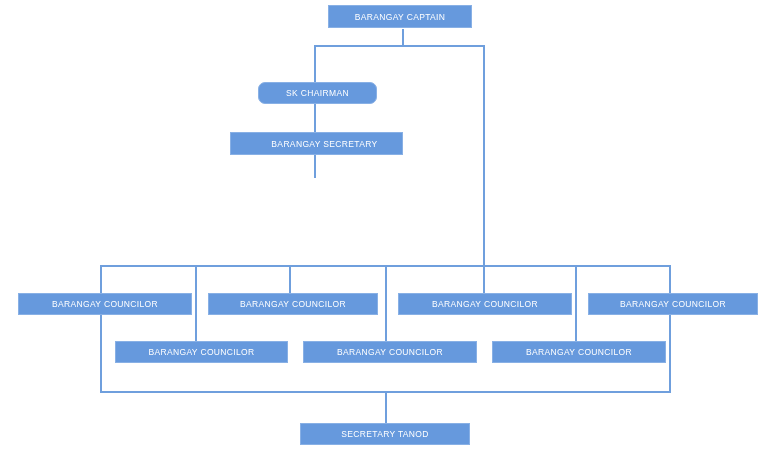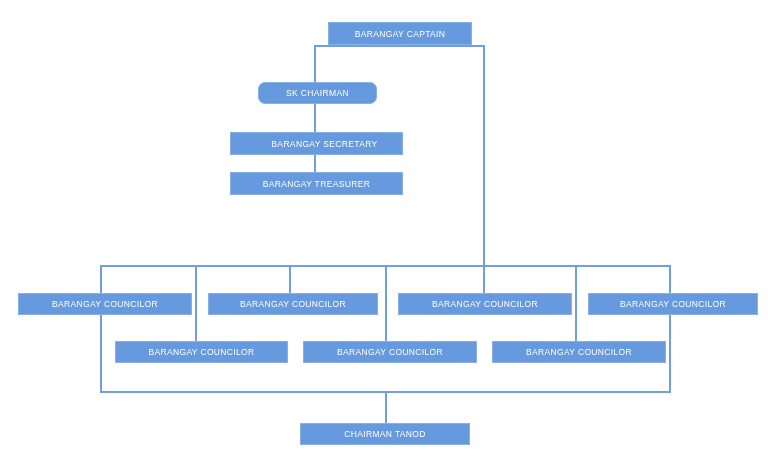--- a/index.html
+++ b/index.html
@@ -58,35 +58,32 @@
 
   <div class="conn conn-v" style="left:195px; top:265px; height:78px;"></div>
   <div class="conn conn-v" style="left:289px; top:265px; height:28px;"></div>
   <div class="conn conn-v" style="left:385px; top:265px; height:78px;"></div>
   <div class="conn conn-v" style="left:483px; top:265px; height:28px;"></div>
   <div class="conn conn-v" style="left:575px; top:265px; height:78px;"></div>
 
   <div class="conn conn-h" style="left:100px; top:391px; width:571px;"></div>
   <div class="conn conn-v" style="left:385px; top:391px; height:32px;"></div>
 
-  <div class="node" style="left:328px; top:22px; width:144px; height:23px;">
+  <div class="node" style="left:328px; top:5px; width:144px; height:23px;">
     <span>BARANGAY CAPTAIN</span>
   </div>
 
   <div class="node" style="left:258px; top:82px; width:119px; height:22px;border-radius:7px;">
     <span>SK CHAIRMAN</span>
   </div>
 
   <div class="node" style="left:230px; top:132px; width:173px; height:23px;padding-left:16px;">
     <span>BARANGAY SECRETARY</span>
   </div>
 
-  <div class="node" style="left:230px; top:172px; width:173px; height:23px;">
-    <span>BARANGAY TREASURER</span>
-  </div>
 
   <div class="node" style="left:18px; top:293px; width:174px; height:22px;">
     <span>BARANGAY COUNCILOR</span>
   </div>
   <div class="node" style="left:208px; top:293px; width:170px; height:22px;">
     <span>BARANGAY COUNCILOR</span>
   </div>
   <div class="node" style="left:398px; top:293px; width:174px; height:22px;">
     <span>BARANGAY COUNCILOR</span>
   </div>
@@ -98,16 +95,16 @@
     <span>BARANGAY COUNCILOR</span>
   </div>
   <div class="node" style="left:303px; top:341px; width:174px; height:22px;">
     <span>BARANGAY COUNCILOR</span>
   </div>
   <div class="node" style="left:492px; top:341px; width:174px; height:22px;">
     <span>BARANGAY COUNCILOR</span>
   </div>
 
   <div class="node" style="left:300px; top:423px; width:170px; height:22px;">
-    <span>CHAIRMAN TANOD</span>
+    <span>SECRETARY TANOD</span>
   </div>
 
 </div>
 
 </body></html>

